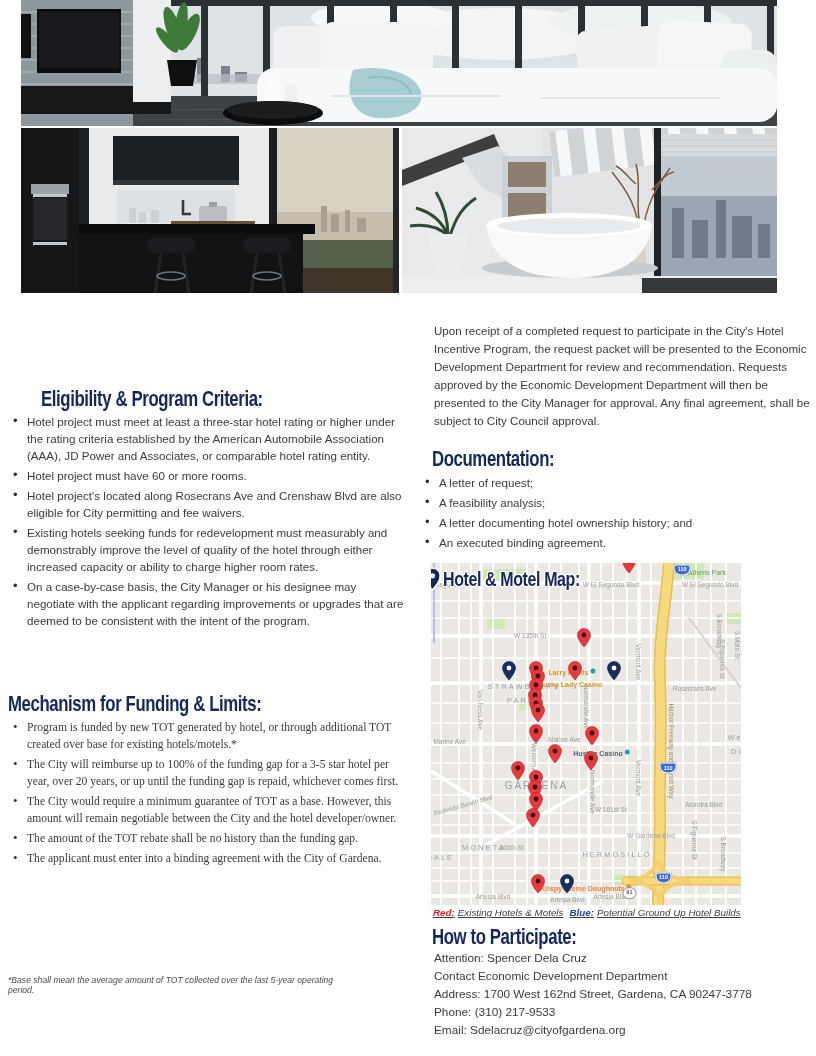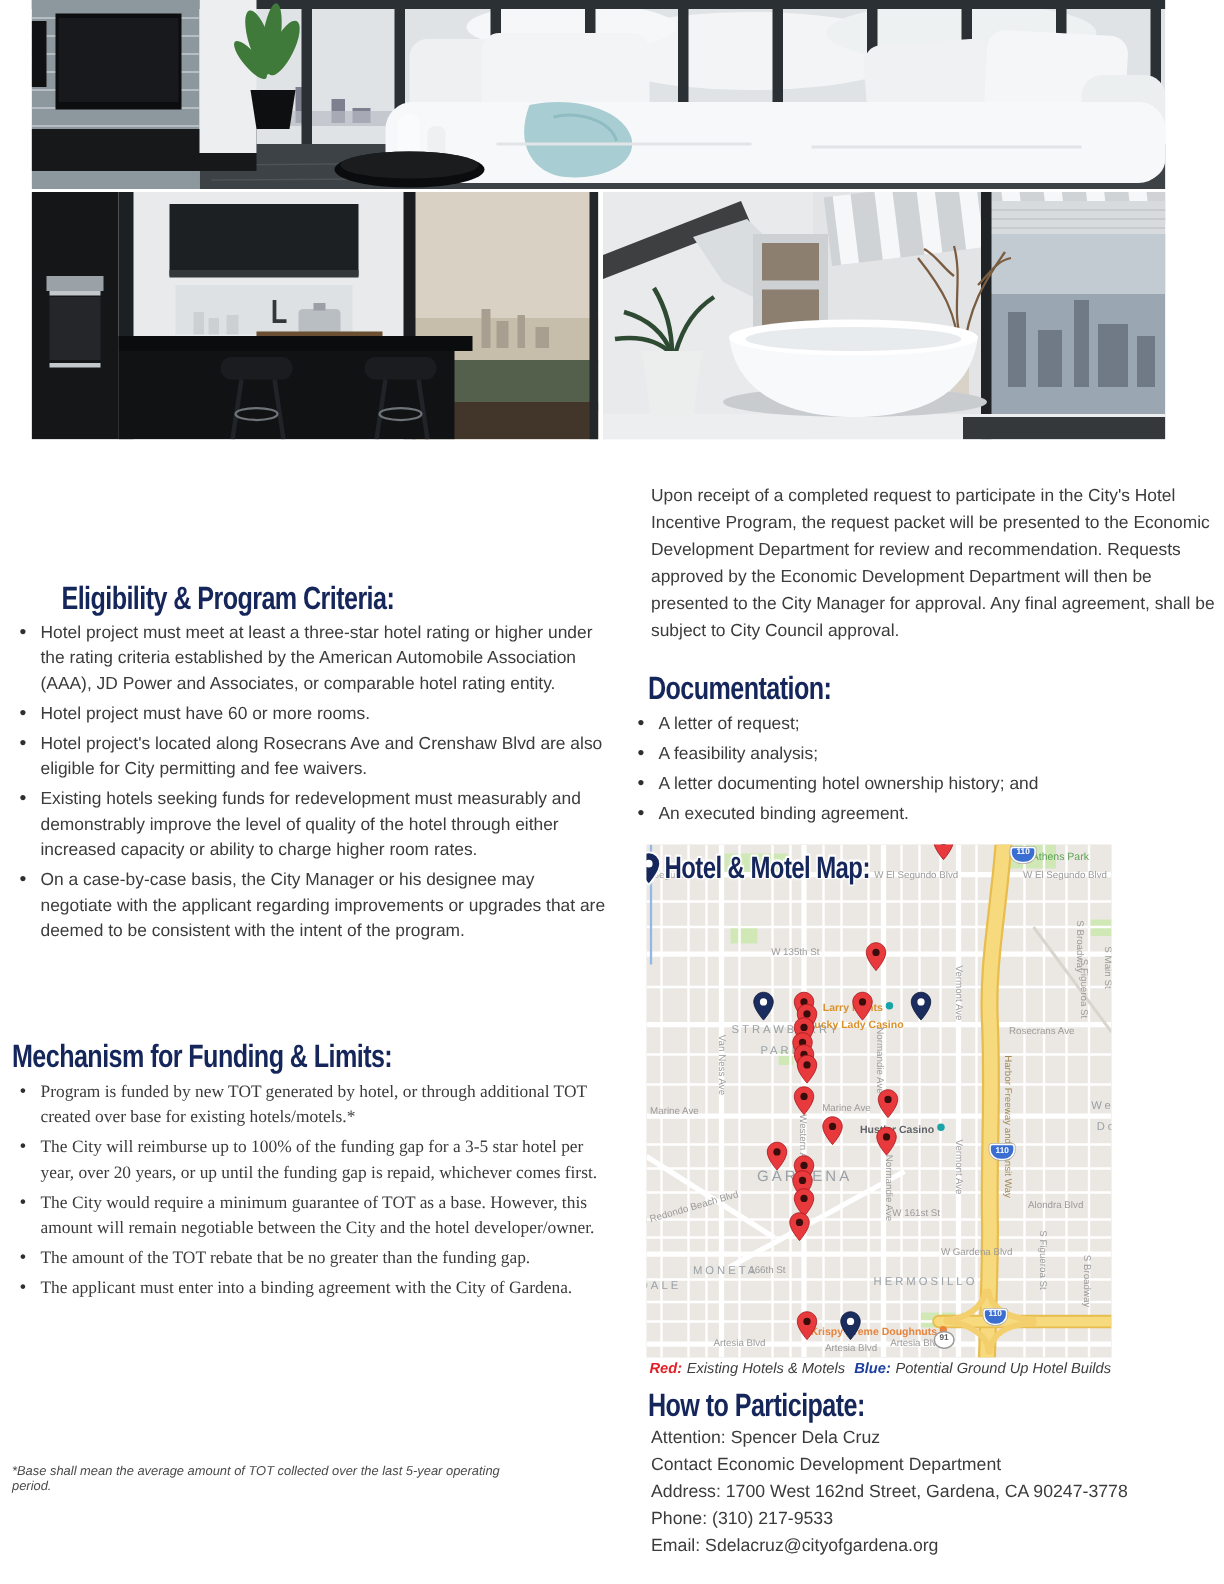--- a/index.html
+++ b/index.html
@@ -58,21 +58,21 @@
   .pin-blue path{fill:#1b2c5e;stroke:#0e1a3a;stroke-width:.6;}
   .pin-blue circle{fill:#ffffff;}
 
   .shield{position:absolute;transform:translate(-50%,-50%);z-index:10;
           font-size:5.5px;font-weight:bold;line-height:1;}
   .shield-interstate{background:#3a6ed0;color:#fff;padding:1.5px 3px 2px;
           border:1px solid #fff;border-radius:2px 2px 46% 46%/2px 2px 62% 62%;
           box-shadow:0 0 0 .5px #b0aca4;}
   .shield-state{background:#fff;color:#5a5a5a;padding:2px 2.5px;border:1px solid #9a9a9a;border-radius:50%;}
 
-  .legend{position:absolute;left:433px;top:907px;font-style:italic;font-size:9.8px;color:#3d3d3d;}
+  .legend{position:absolute;left:433px;top:907px;font-style:italic;font-size:9.8px;color:#3d3d3d;text-decoration:underline;}
   .lg-red{font-weight:bold;color:#e21f26;margin-right:3px;}
   .lg-blue{font-weight:bold;color:#1c3f9e;margin:0 3px 0 6px;}
 </style>
 </head>
 <body>
 
 <div class="page">
 
   <div class="hero">
     <div class="photo photo-living">
@@ -301,21 +301,21 @@
     </div>
 
   <div class="sec-h" style="left:8px;top:693px;">
     <span class="cond">Mechanism for Funding &amp; Limits:</span>
   </div>
   <div class="blist" style="left:10px;top:719px;width:396px;font-family:Liberation Serif, serif;">
 
   <div class="bi"><span>Program is funded by new TOT generated by hotel, or through additional TOT created over base for existing hotels/motels.*</span></div>
       <div class="bi"><span>The City will reimburse up to 100% of the funding gap for a 3-5 star hotel per year, over 20 years, or up until the funding gap is repaid, whichever comes first.</span></div>
       <div class="bi"><span>The City would require a minimum guarantee of TOT as a base. However, this amount will remain negotiable between the City and the hotel developer/owner.</span></div>
-      <div class="bi"><span>The amount of the TOT rebate that be no greater than the funding gap.</span></div>
+      <div class="bi"><span>The amount of the TOT rebate shall be no history than the funding gap.</span></div>
       <div class="bi"><span>The applicant must enter into a binding agreement with the City of Gardena.</span></div>
     </div>
 
   <p class="footnote">*Base shall mean the average amount of TOT collected over the last 5-year operating period.</p>
 
   <p class="intro">Upon receipt of a completed request to participate in the City's Hotel Incentive Program, the request packet will be presented to the Economic Development Department for review and recommendation. Requests approved by the Economic Development Department will then be presented to the City Manager for approval. Any final agreement, shall be subject to City Council approval.</p>
 
   <div class="sec-h" style="left:432px;top:448px;">
     <span class="cond">Documentation:</span>
   </div>

